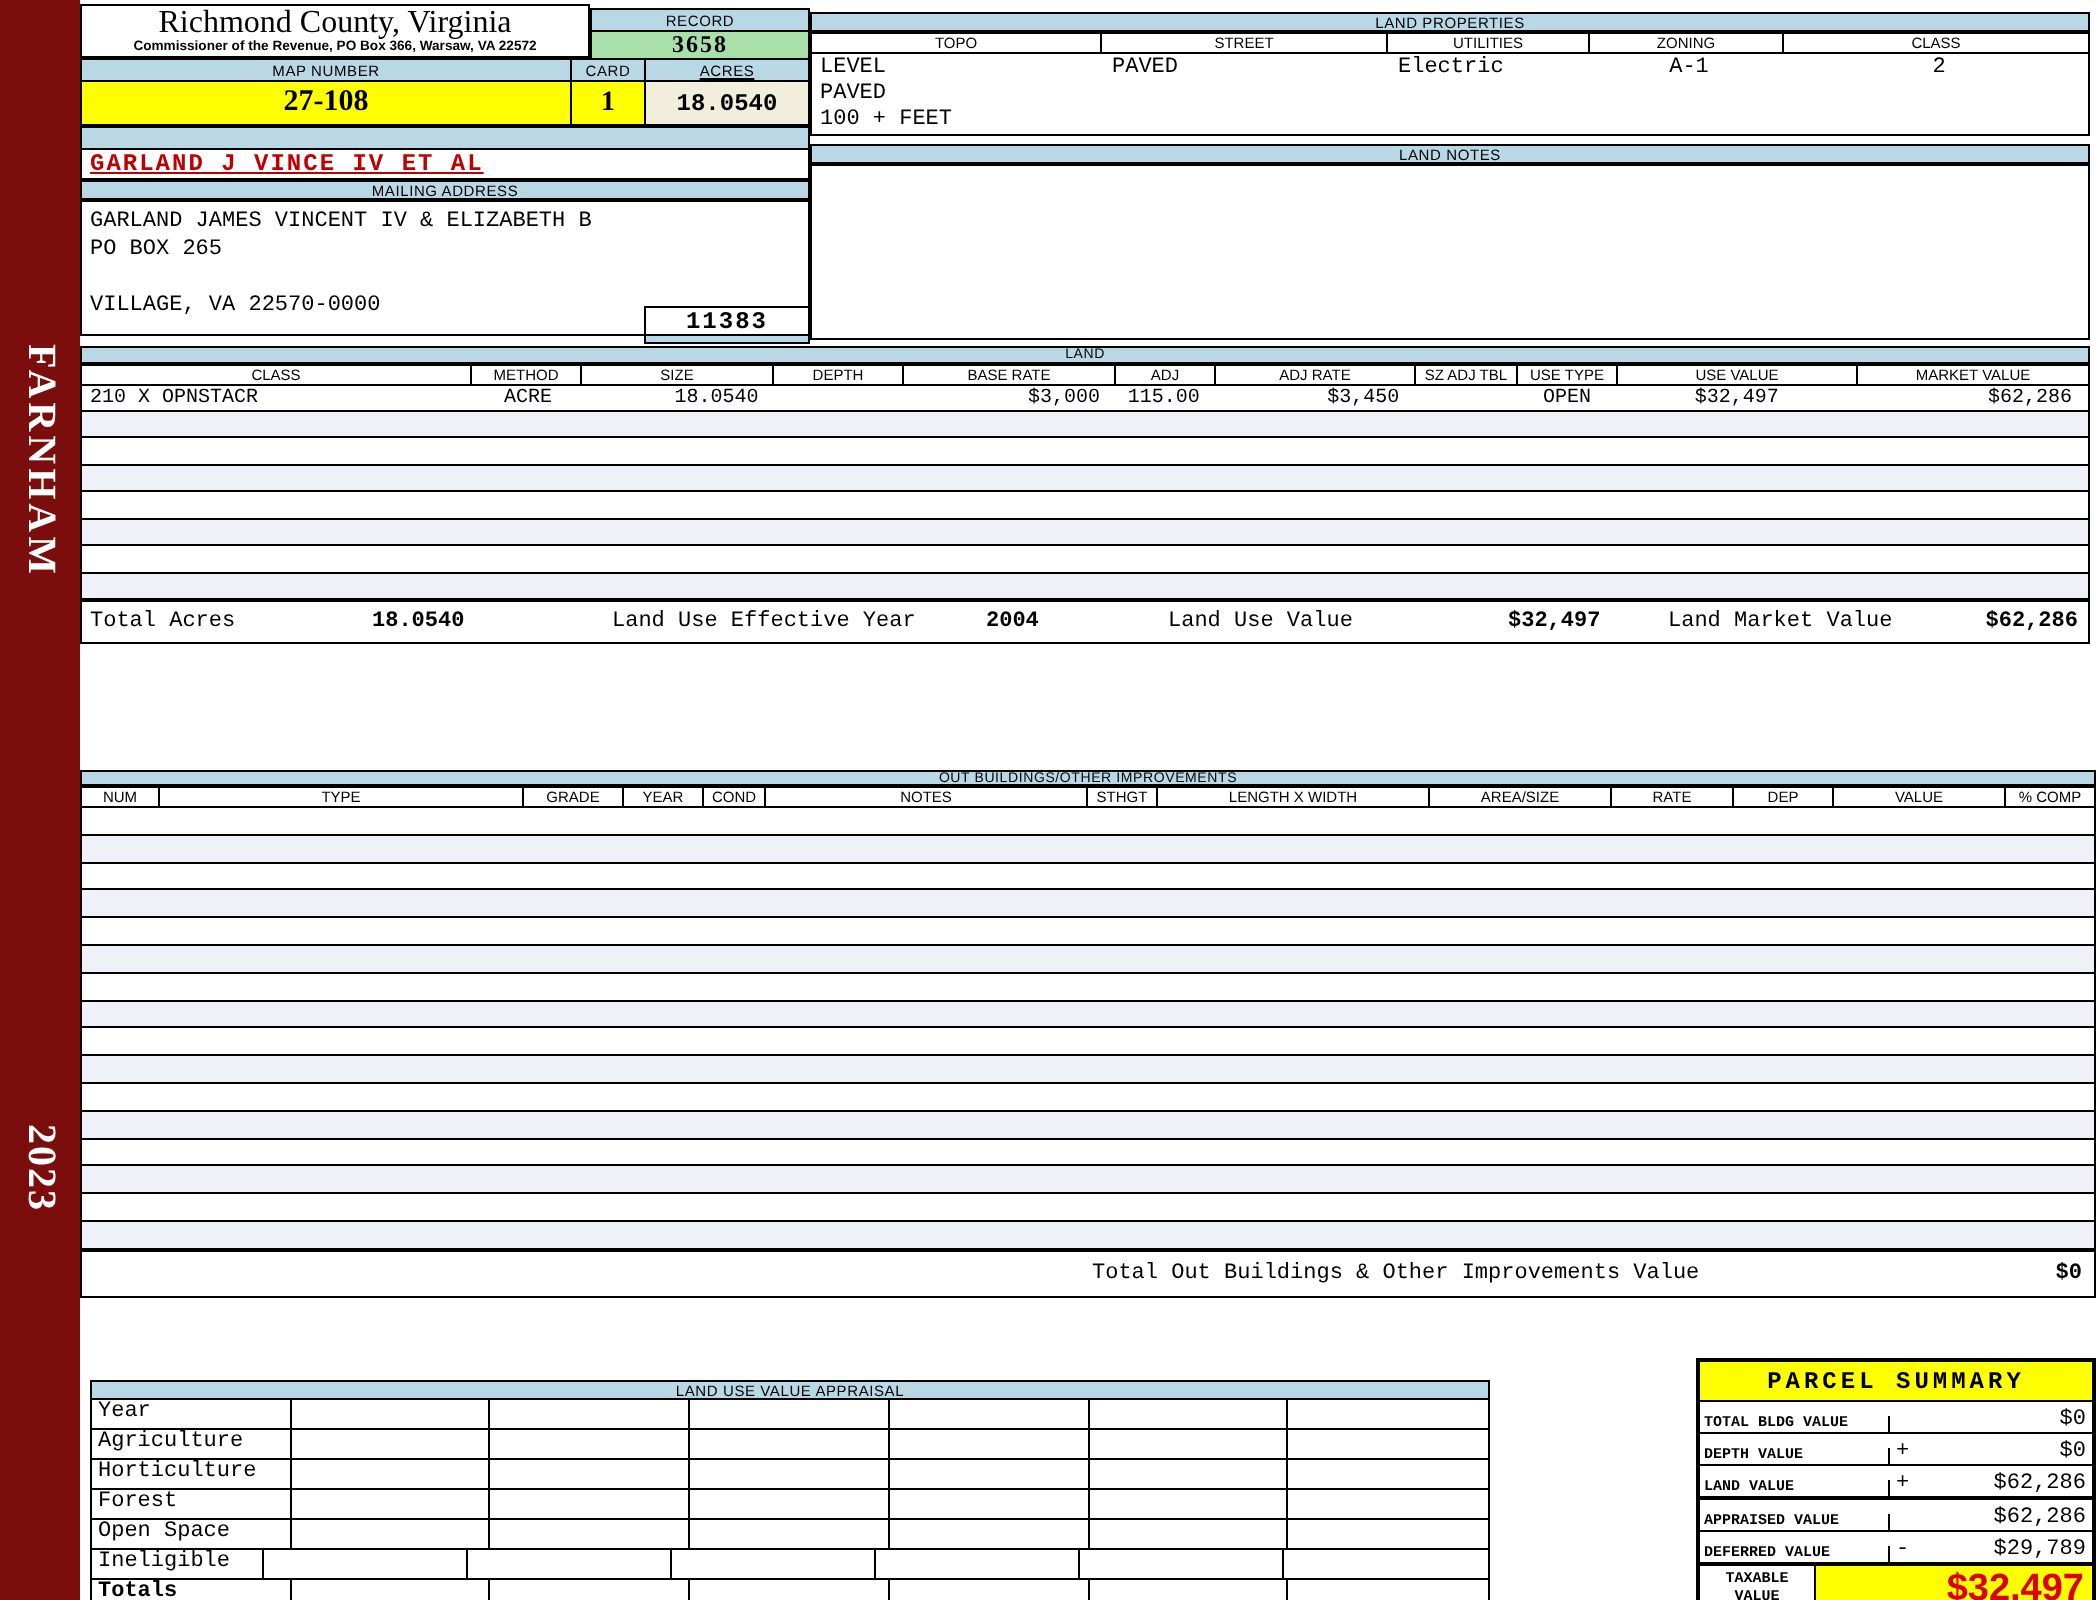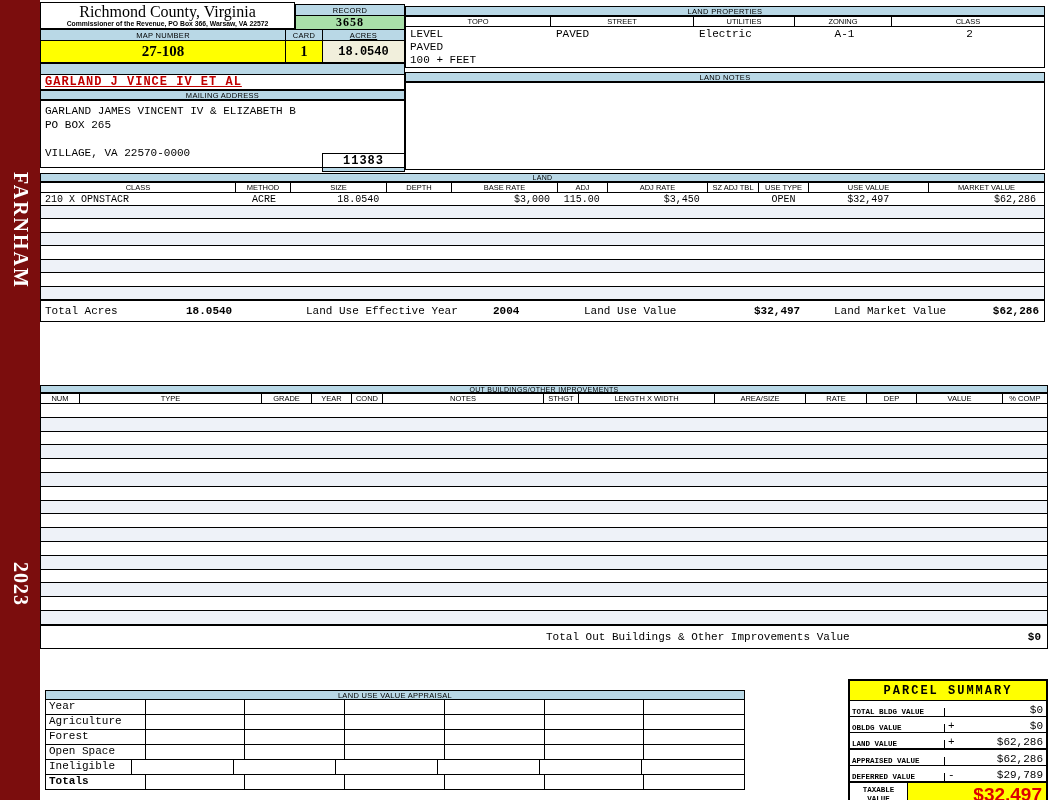--- a/index.html
+++ b/index.html
@@ -204,20 +204,29 @@
       <div class="aprow" style="height: 14px;">
         <div class="apcell mono" style="width: 100px; padding-left: 3px;">Agriculture</div>
         <div class="apcell" style="width: 100px;"></div>
         <div class="apcell" style="width: 100px;"></div>
         <div class="apcell" style="width: 100px;"></div>
         <div class="apcell" style="width: 100px;"></div>
         <div class="apcell" style="width: 100px;"></div>
         <div class="apcell" style="width: 100px;"></div>
       </div>
       <div class="aprow" style="height: 14px;">
+        <div class="apcell mono" style="width: 100px; padding-left: 3px;">Horticulture</div>
+        <div class="apcell" style="width: 100px;"></div>
+        <div class="apcell" style="width: 100px;"></div>
+        <div class="apcell" style="width: 100px;"></div>
+        <div class="apcell" style="width: 100px;"></div>
+        <div class="apcell" style="width: 100px;"></div>
+        <div class="apcell" style="width: 100px;"></div>
+      </div>
+      <div class="aprow" style="height: 14px;">
         <div class="apcell mono" style="width: 100px; padding-left: 3px;">Forest</div>
         <div class="apcell" style="width: 100px;"></div>
         <div class="apcell" style="width: 100px;"></div>
         <div class="apcell" style="width: 100px;"></div>
         <div class="apcell" style="width: 100px;"></div>
         <div class="apcell" style="width: 100px;"></div>
         <div class="apcell" style="width: 100px;"></div>
       </div>
       <div class="aprow" style="height: 14px;">
         <div class="apcell mono" style="width: 100px; padding-left: 3px;">Open Space</div>
@@ -253,21 +262,21 @@
                 display:flex;align-items:center;justify-content:center;">PARCEL SUMMARY</div>
     <div>
         <div class="psrow" style="height: 15px; border-bottom-width: 1px;">
           <div class="pslabel mono">TOTAL BLDG VALUE</div>
           <div class="psval mono">
             <div class="psop"></div>
             <div class="psamount">$0</div>
           </div>
         </div>
         <div class="psrow" style="height: 15px; border-bottom-width: 1px;">
-          <div class="pslabel mono">OBLDG VALUE</div>
+          <div class="pslabel mono">DEPTH VALUE</div>
           <div class="psval mono">
             <div class="psop">+</div>
             <div class="psamount">$0</div>
           </div>
         </div>
         <div class="psrow" style="height: 15px; border-bottom-width: 2px;">
           <div class="pslabel mono">LAND VALUE</div>
           <div class="psval mono">
             <div class="psop">+</div>
             <div class="psamount">$62,286</div>

